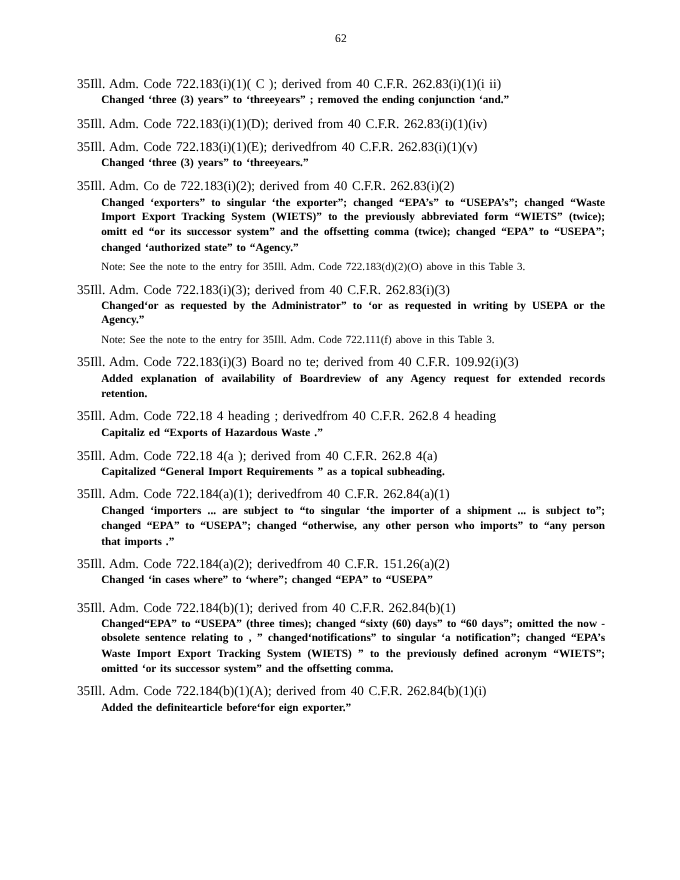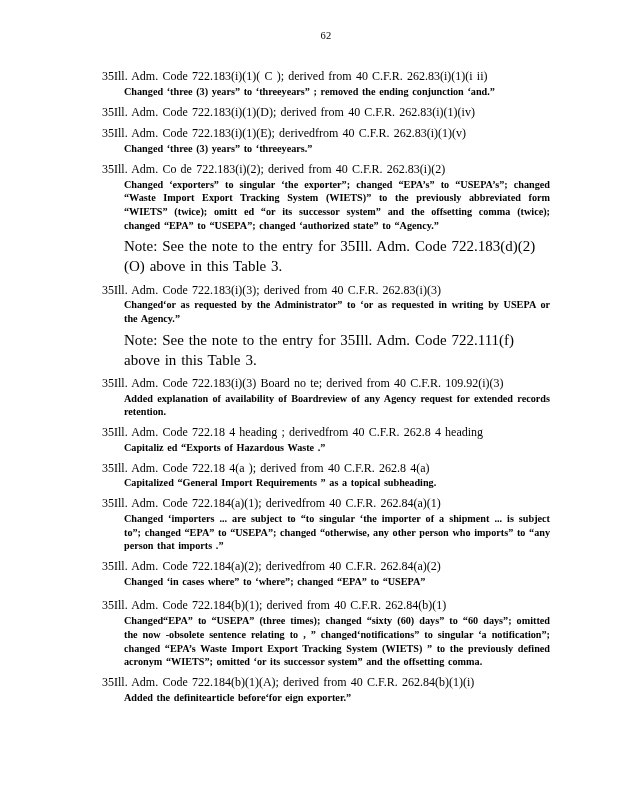--- a/index.html
+++ b/index.html
@@ -12,21 +12,21 @@
     background: #ffffff;
     font-family: "Liberation Serif", serif;
     color: #000000;
     overflow: hidden;
   }
   .page {
     position: relative;
     width: 618px;
     height: 800px;
     box-sizing: border-box;
-    padding: 30px 68px 0 102px;
+    padding: 30px 68px 0 70px;
   }
   .page-number {
     text-align: center;
     font-size: 10.5px;
     margin: 0 0 28px 0;
     letter-spacing: 0.2px;
   }
   .entry {
     margin-bottom: 2px;
   }
@@ -45,21 +45,21 @@
     font-size: 10.2px;
     line-height: 1.34;
     text-align: justify;
     text-justify: inter-word;
     margin: 0;
     padding-left: 22px;
     word-spacing: 1.1px;
     font-weight: bold;
   }
   .note-text {
-    font-size: 15px;
+    font-size: 10px;
     line-height: 1.34;
     text-align: left;
     margin: 0;
     padding-left: 22px;
     word-spacing: 1.1px;
   }
   .gap-sm { height: 4px; }
 </style>
 </head>
 <body>
@@ -118,21 +118,21 @@
   </div>
   <div class="gap-sm"></div>
 
   <div class="entry">
     <p class="lead">35Ill.  Adm.  Code  722.184(a)(1);     derivedfrom      40  C.F.R.    262.84(a)(1)</p>
     <p class="body-text">Changed  ‘importers   ... are  subject  to  “to  singular   ‘the  importer   of a shipment ... is subject  to”;  changed   “EPA”   to  “USEPA”;    changed  “otherwise,   any  other  person  who imports”    to  “any  person  that  imports  .”</p>
   </div>
   <div class="gap-sm"></div>
 
   <div class="entry">
-    <p class="lead underlined">35Ill.  Adm.  Code  722.184(a)(2);     derivedfrom      40  C.F.R.    262.84(a)(2)</p>
+    <p class="lead underlined">35Ill.  Adm.  Code  722.184(a)(2);     derivedfrom      40  C.F.R.    151.26(a)(2)</p>
     <p class="body-text">Changed   ‘in  cases  where”   to  ‘where”;    changed   “EPA”   to  “USEPA”</p>
   </div>
   <div class="gap-sm"></div>
 
   <div class="gap-sm"></div>
 
   <div class="entry">
     <p class="lead">35Ill.  Adm.  Code  722.184(b)(1);     derived   from  40 C.F.R.    262.84(b)(1)</p>
     <p class="body-text">Changed“EPA”     to  “USEPA”    (three  times);  changed   “sixty  (60)  days”  to  “60  days”;   omitted the  now -obsolete   sentence   relating   to  , ” changed‘notifications”      to  singular   ‘a  notification”; changed   “EPA’s  Waste  Import   Export  Tracking   System   (WIETS)   ” to  the  previously   defined acronym    “WIETS”;    omitted   ‘or  its  successor   system”   and  the  offsetting   comma.</p>
   </div>

